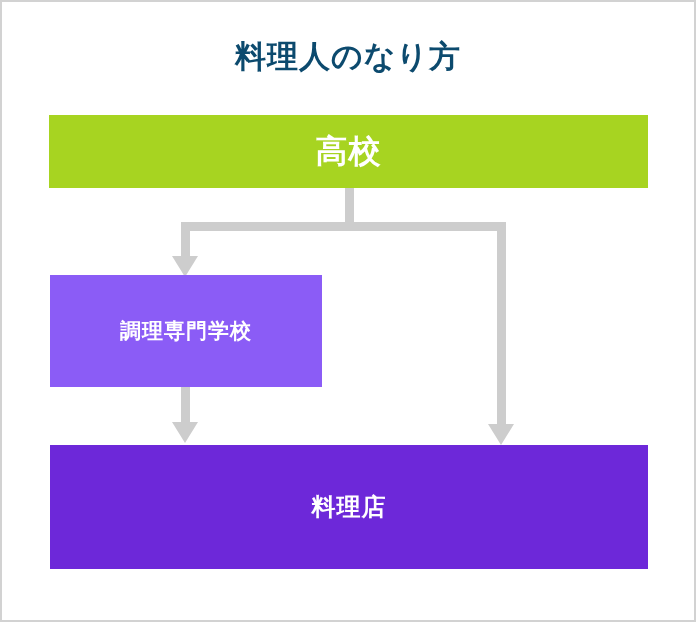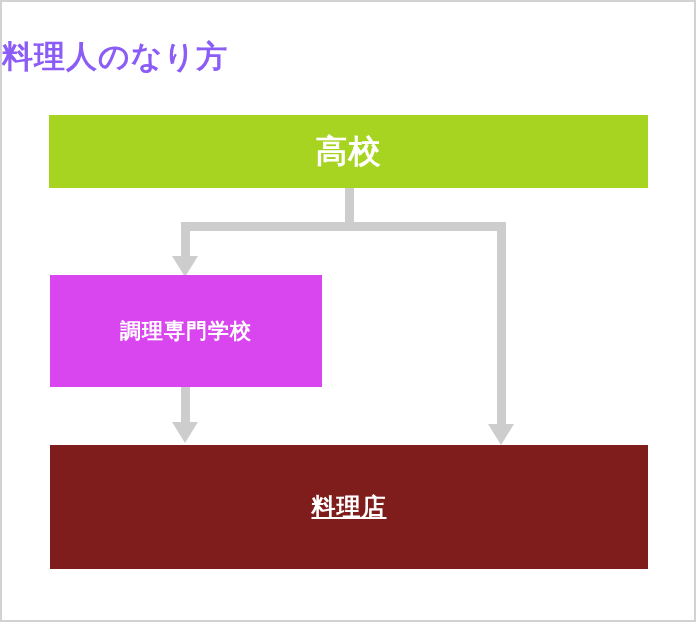--- a/index.html
+++ b/index.html
@@ -17,23 +17,24 @@
     background: #ffffff;
     box-sizing: border-box;
     border: 2px solid #d2d2d2;
     overflow: hidden;
   }
   .diagram-title {
     position: absolute;
     left: 0;
     top: 36px;
     width: 692px;
+    text-align: center;
     font-size: 31px;
     font-weight: bold;
-    color: #8b5cf6;
+    color: #0c4a6e;
     letter-spacing: 1px;
     line-height: 1.2;
   }
   .node {
     position: absolute;
     box-sizing: border-box;
     display: flex;
     align-items: center;
     justify-content: center;
     color: #ffffff;
@@ -46,31 +47,30 @@
     width: 599px;
     height: 73px;
     background: #a7d421;
     font-size: 32px;
   }
   #node-culinary-school {
     left: 48px;
     top: 273px;
     width: 272px;
     height: 112px;
-    background: #d946ef;
+    background: #8b5cf6;
     font-size: 21px;
   }
   #node-restaurant {
     left: 48px;
     top: 443px;
     width: 598px;
     height: 124px;
-    background: #7f1d1d;
+    background: #6d28d9;
     font-size: 24px;
-    text-decoration: underline;
   }
   
   .conn {
     position: absolute;
     background: #cdcdcd;
   }
   #conn-trunk-vertical {
     left: 343px;
     top: 186px;
     width: 9px;

